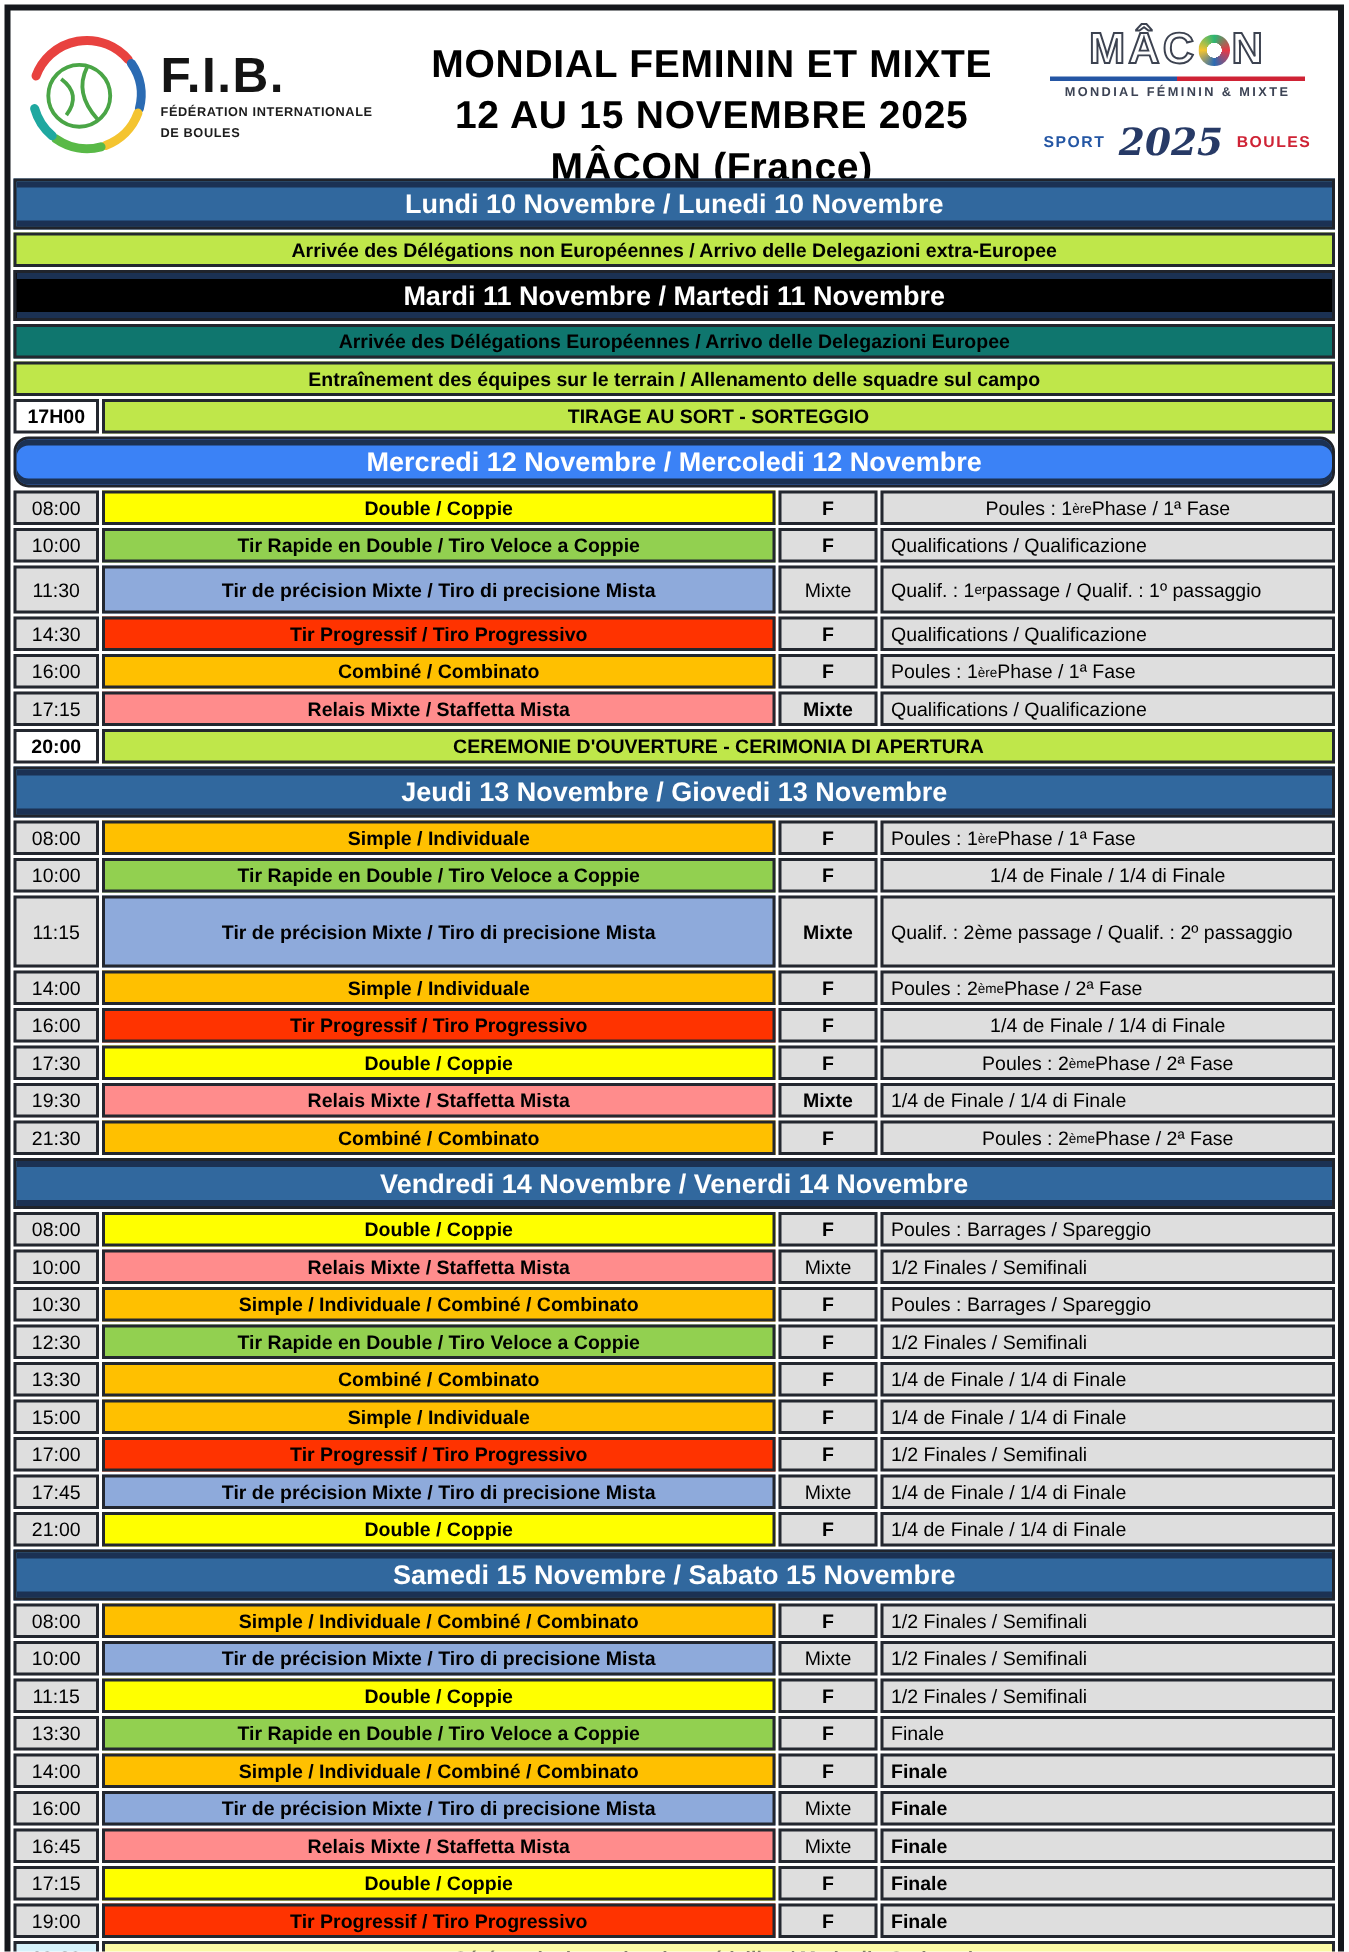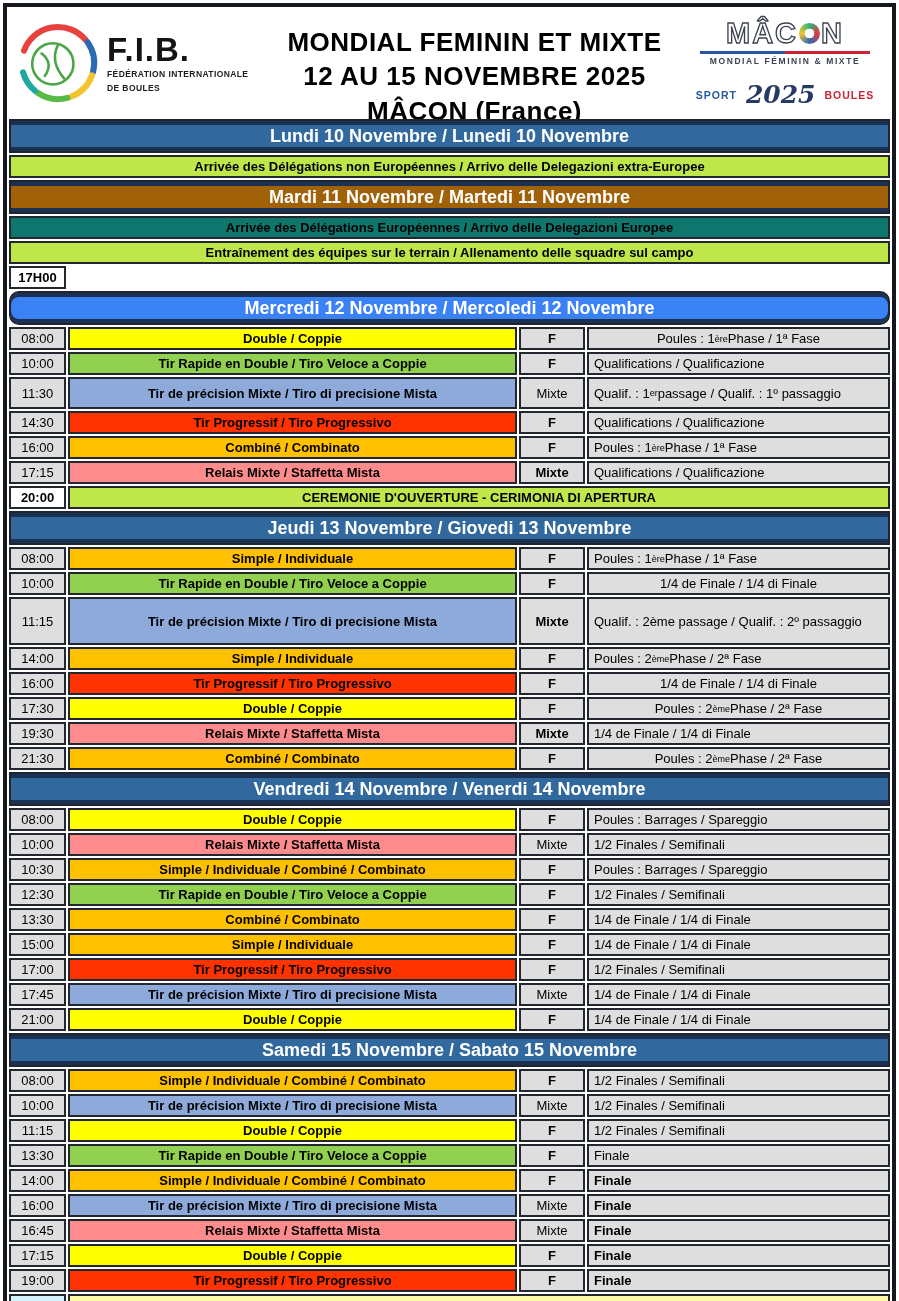--- a/index.html
+++ b/index.html
@@ -93,26 +93,27 @@
         <span class="boules">BOULES</span>
       </div>
     </div>
   </header>
 
   <div class="grid" id="schedule">
       <div class="day" style="background: rgb(49, 104, 158); box-shadow: rgb(27, 49, 83) 0px 4px 0px inset, rgb(27, 49, 83) 0px -4px 0px inset;">
         <div class="">Lundi 10 Novembre /  Lunedi 10 Novembre</div>
       </div>
       <div class="cell banner" style="background: rgb(191, 231, 74);">Arrivée des Délégations non Européennes / Arrivo delle Delegazioni extra-Europee</div>
-      <div class="day" style="background: #a16207; box-shadow: rgb(27, 49, 83) 0px 4px 0px inset, rgb(27, 49, 83) 0px -4px 0px inset;">
+      <div class="day" style="background: #000000; box-shadow: rgb(27, 49, 83) 0px 4px 0px inset, rgb(27, 49, 83) 0px -4px 0px inset;">
         <div class="">Mardi 11 Novembre /  Martedi 11 Novembre</div>
       </div>
       <div class="cell banner" style="background: #0f766e; text-align: center;">Arrivée des Délégations Européennes / Arrivo delle Delegazioni Europee</div>
       <div class="cell banner" style="background: rgb(191, 231, 74);">Entraînement des équipes sur le terrain / Allenamento delle squadre sul campo</div>
       <div class="cell time white">17H00</div>
+      <div class="cell banner-span" style="background: rgb(191, 231, 74);">TIRAGE AU SORT - SORTEGGIO</div>
       <div class="day" style="background: #3b82f6; box-shadow: rgb(27, 49, 83) 0px 4px 0px inset, rgb(27, 49, 83) 0px -4px 0px inset; border-radius: 10px;">
         <div class="">Mercredi  12 Novembre /  Mercoledi 12 Novembre</div>
       </div>
       <div class="cell time">08:00</div>
       <div class="cell event" style="background: rgb(255, 255, 0);">Double / Coppie</div>
       <div class="cell cat b">F</div>
       <div class="cell phase center">Poules : 1<sup>ère</sup> Phase / 1ª Fase</div>
       <div class="cell time">10:00</div>
       <div class="cell event" style="background: rgb(146, 208, 80);">Tir Rapide en Double / Tiro Veloce a Coppie</div>
       <div class="cell cat b">F</div>

